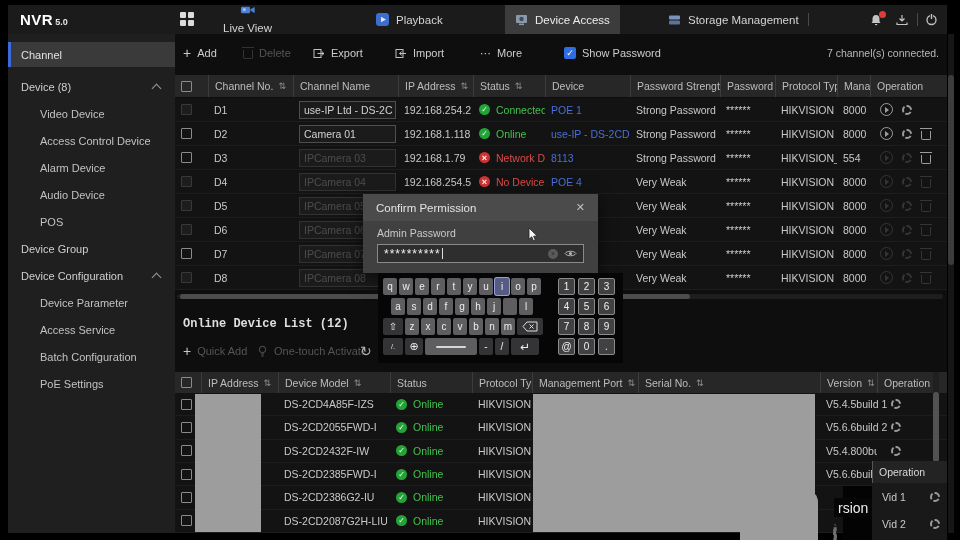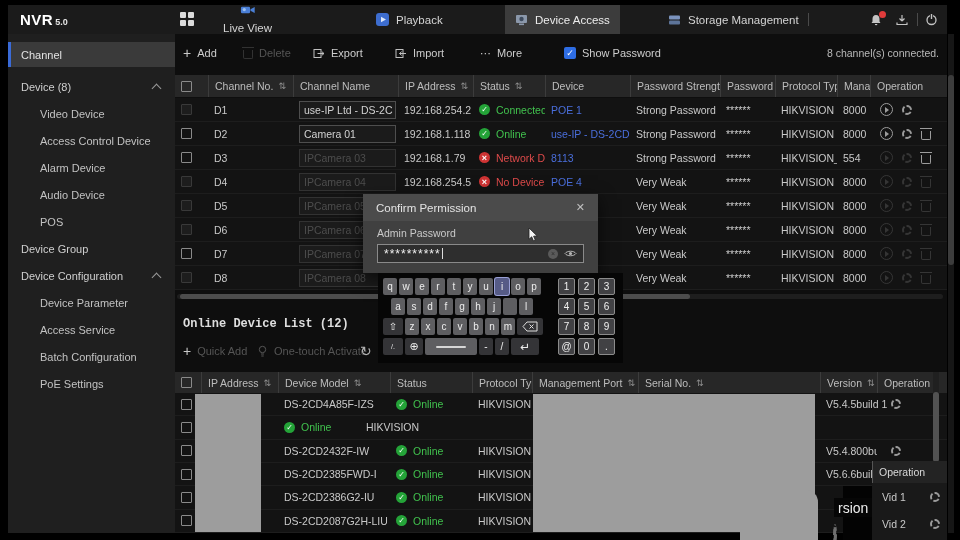--- a/index.html
+++ b/index.html
@@ -249,21 +249,21 @@
       <span>Import</span>
       </div>
     <div class="tool" style="left:305px">
         <span>⋯</span>
         <span>More</span>
       </div>
     <div class="tool" style="left:389px">
         <span class="chkblue">✓</span>
         <span>Show Password</span>
       </div>
-    <div class="status-right">8 channel(s) connected.</div>
+    <div class="status-right">7 channel(s) connected.</div>
 
     <div class="thead" style="top:41px;height:22px">
       <div class="hc k0">
           <span class="cb"></span>
         </div>
       <div class="hc k1 sort">
           <span>Channel No.</span>
         </div>
       <div class="hc k2">
           <span>Channel Name</span>
@@ -560,20 +560,21 @@
         <div class="cc q7">V5.4.5build 1</div>
         <div class="cc q8" style="padding-left:14px">
             <span class="icon-gear"></span>
           </div>
       </div>
       <div class="orow">
         <div class="cc q0">
             <span class="cb"></span>
           </div>
         <div class="cc q1"></div>
+        <div class="cc q2">DS-2CD2055FWD-I</div>
         <div class="cc q3">
             <span class="dot ok"></span>
             <span class="st ok">Online</span>
           </div>
         <div class="cc q4">HIKVISION</div>
         <div class="cc q5"></div>
           <div class="cc q6"></div>
         <div class="cc q7">V5.6.6build 2</div>
         <div class="cc q8" style="padding-left:14px">
             <span class="icon-gear"></span>

